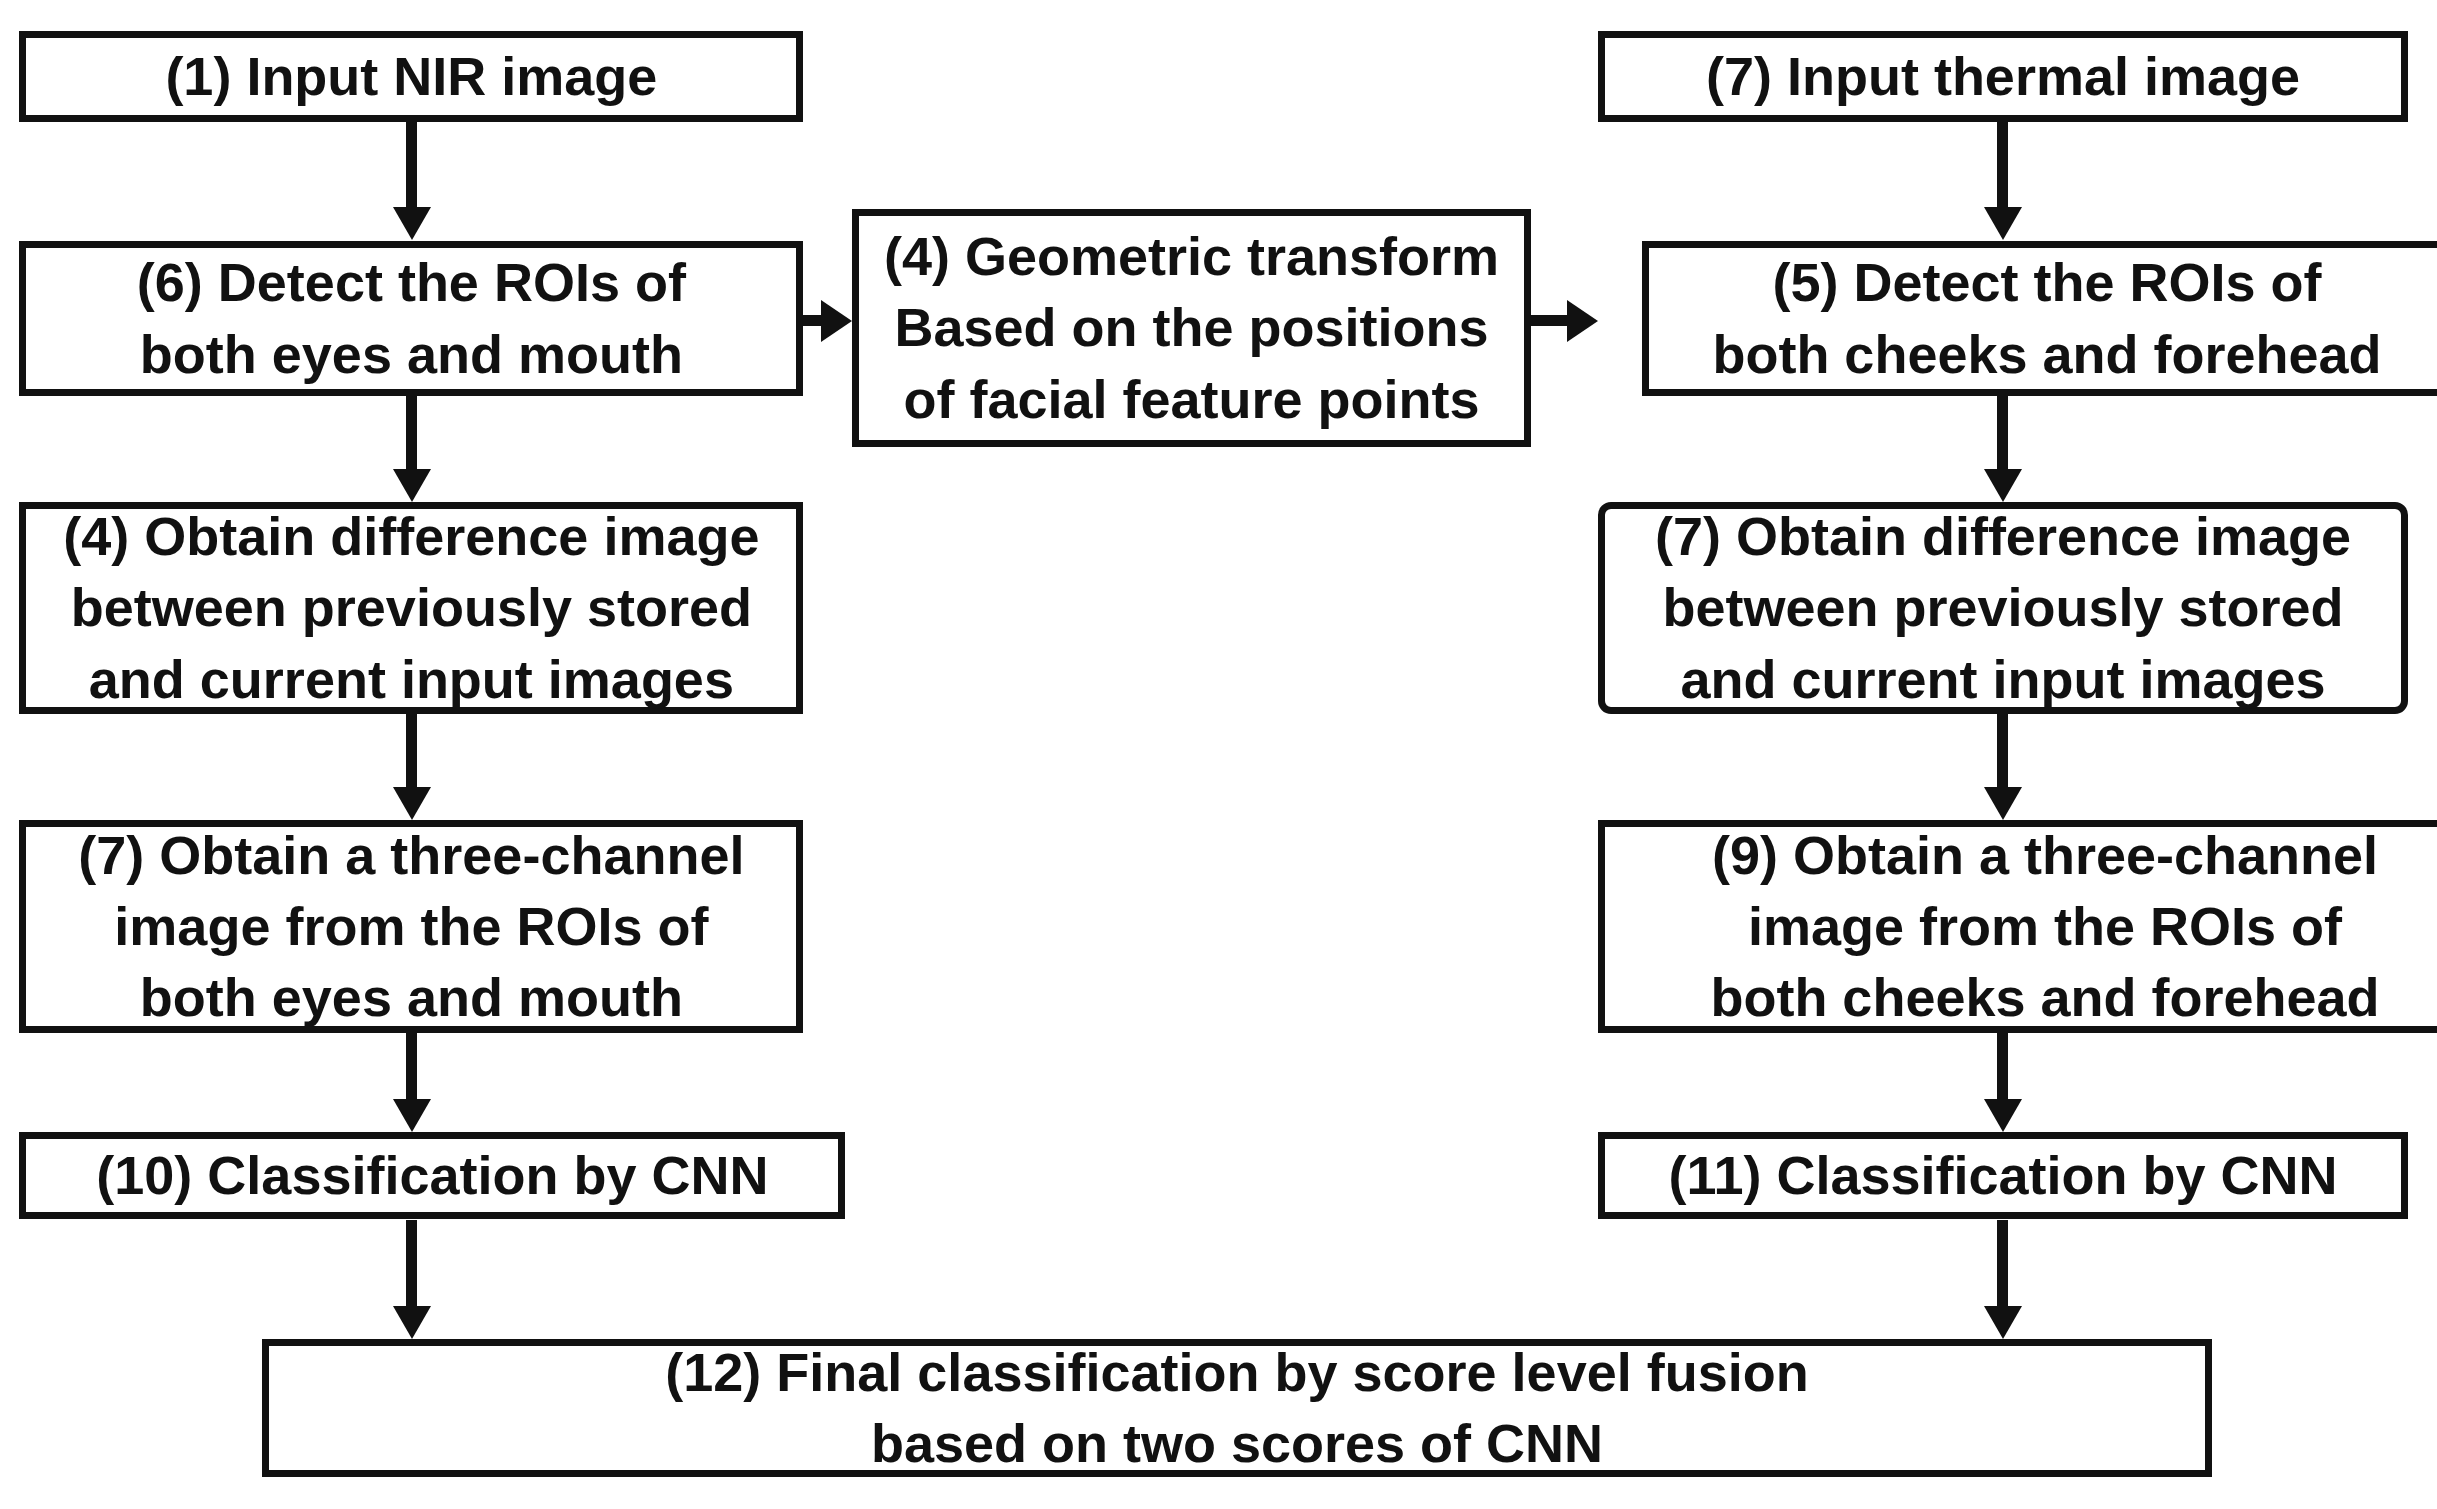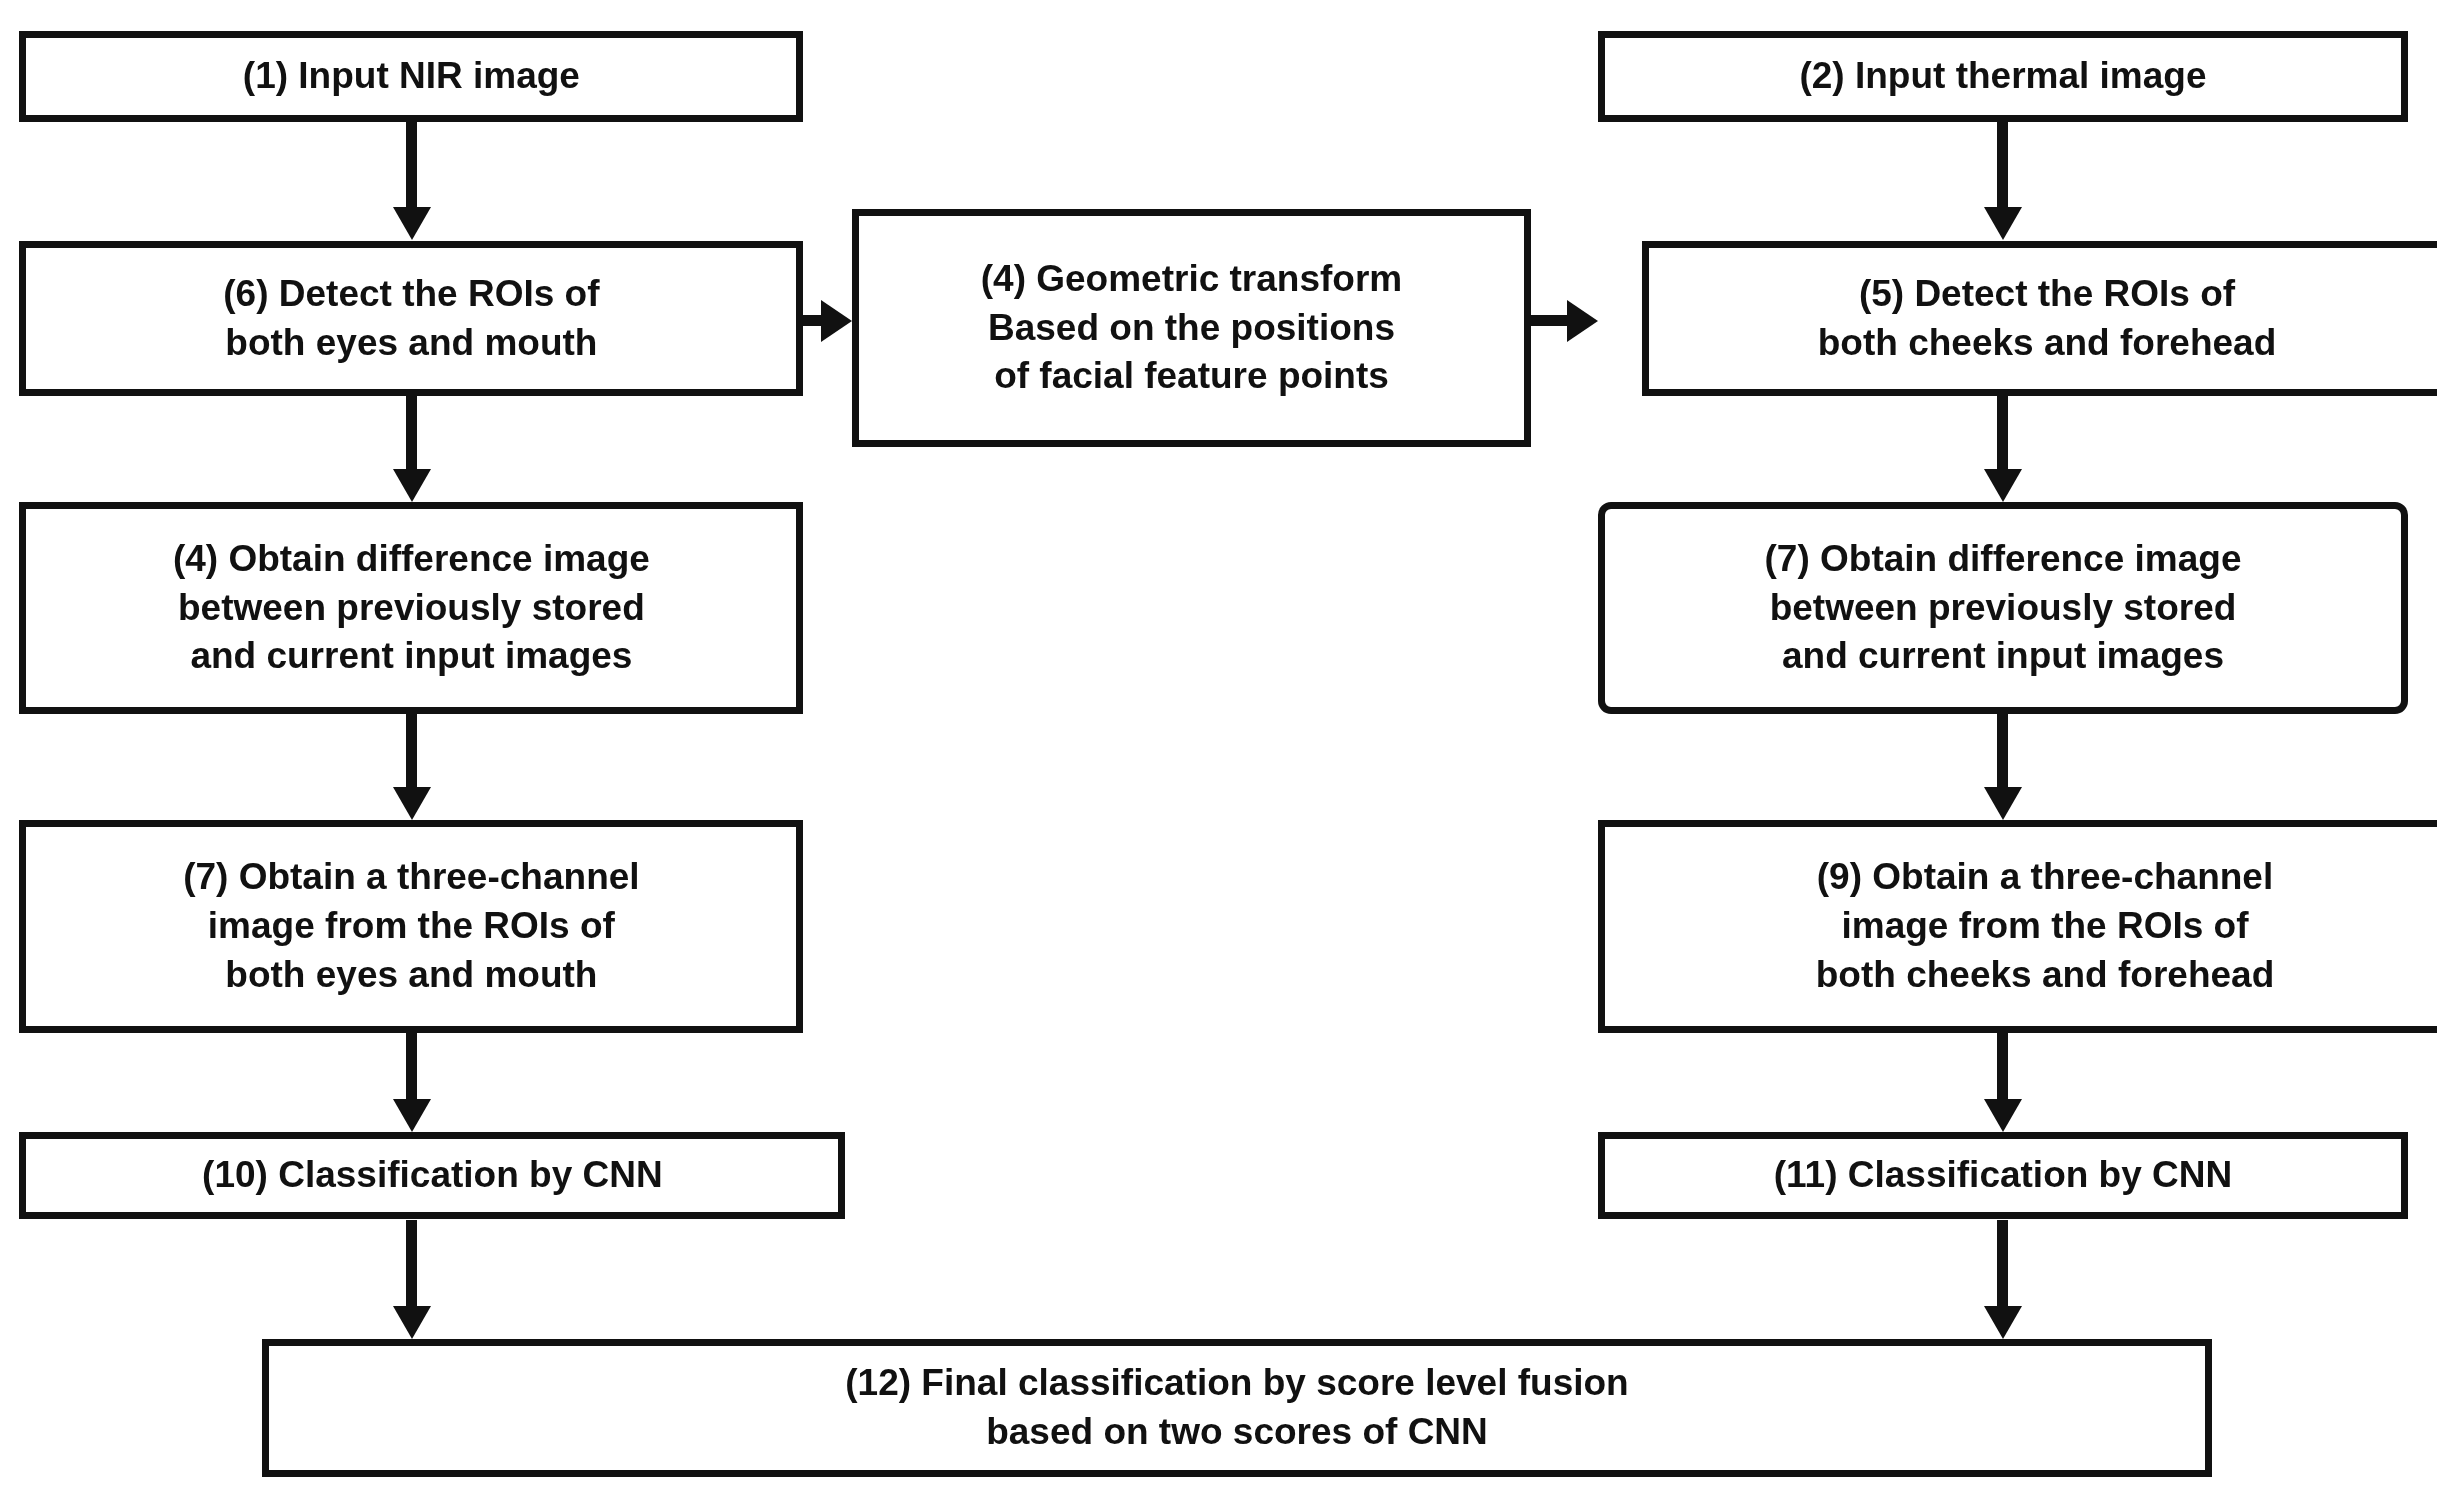--- a/index.html
+++ b/index.html
@@ -19,21 +19,21 @@
     position: absolute;
     box-sizing: border-box;
     border: 7.8px solid #111111;
     background: #ffffff;
     display: flex;
     align-items: center;
     justify-content: center;
     text-align: center;
     color: #111111;
     font-weight: bold;
-    font-size: 37px;
+    font-size: 54px;
     line-height: 1.32;
   }
   .node .label {
     white-space: pre-line;
     padding: 3.9px 9.7px;
   }
   
   .arrow-v {
     position: absolute;
     width: 39px;
@@ -77,21 +77,21 @@
 </head>
 <body>
 
 <div class="canvas">
 
   <div class="node" style="left:19.4px; top:31px; width:784px; height:91px;">
     <span class="label">(1) Input NIR image</span>
   </div>
 
   <div class="node" style="left:1598px; top:31px; width:810px; height:91px;">
-    <span class="label">(2) Input thermal image</span>
+    <span class="label">(7) Input thermal image</span>
   </div>
 
   <div class="node" style="left:19.4px; top:241px; width:784px; height:155px;">
     <span class="label">(6) Detect the ROIs of
 both eyes and mouth</span>
   </div>
 
   <div class="node" style="left:852px; top:209px; width:679px; height:238px;">
     <span class="label">(4) Geometric transform
 Based on the positions

